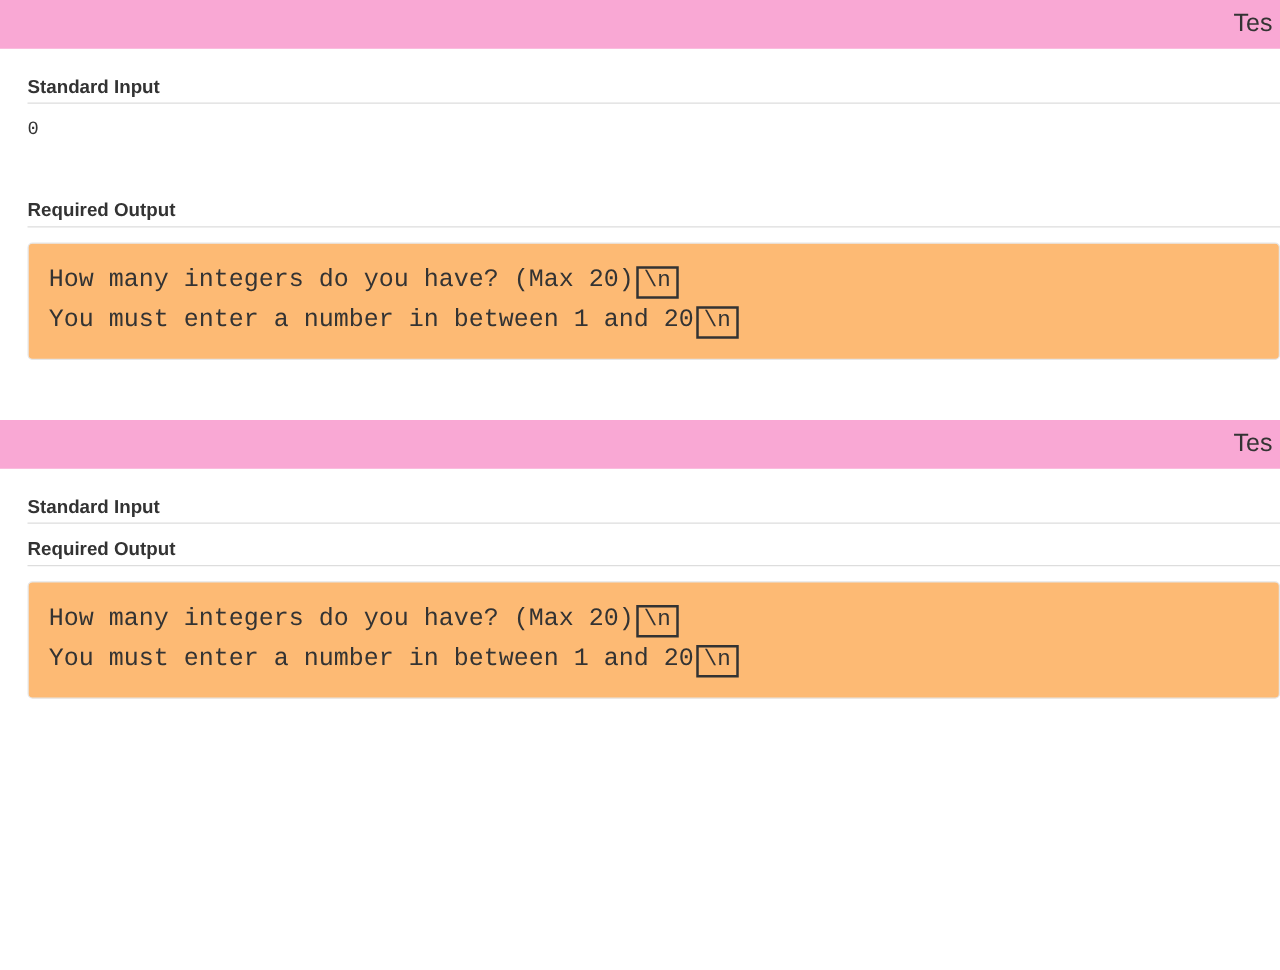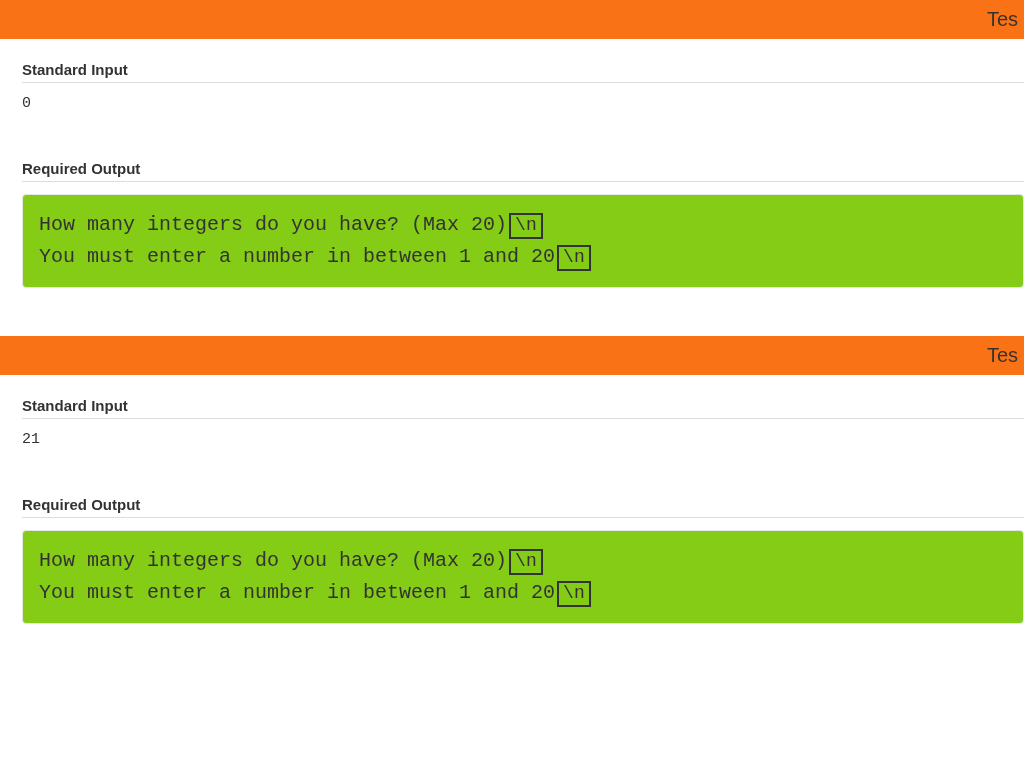--- a/index.html
+++ b/index.html
@@ -7,21 +7,21 @@
       padding: 0;
       box-sizing: border-box;
     }
     body {
       font-family: -apple-system, BlinkMacSystemFont, "Segoe UI", Helvetica, Arial, sans-serif;
       background: #ffffff;
       width: 1024px;
       color: #333;
     }
     .test-header {
-      background: #f97316;
+      background: #f9a8d4;
       color: #333;
       font-size: 20px;
       text-align: right;
       padding: 8px 6px 8px 0;
       overflow: hidden;
       white-space: nowrap;
     }
     .content {
       padding: 22px 0 30px 22px;
     }
@@ -34,21 +34,21 @@
       margin-bottom: 12px;
       margin-right: 0;
     }
     .input-value {
       font-family: "Menlo", "Consolas", "Courier New", monospace;
       font-size: 15px;
       color: #333;
       margin-bottom: 48px;
     }
     .output-box {
-      background: #84cc16;
+      background: #fdba74;
       border: 1px solid #e6e6e6;
       border-radius: 4px;
       padding: 14px 16px;
       font-family: "Menlo", "Consolas", "Courier New", monospace;
       font-size: 20px;
       color: #333;
       line-height: 1.6;
       margin-right: 0;
     }
     .output-line {
@@ -79,19 +79,18 @@
     <div class="output-line"><span>How many integers do you have? (Max 20)</span><span class="newline-box">\n</span></div>
     <div class="output-line"><span>You must enter a number in between 1 and 20</span><span class="newline-box">\n</span></div>
   </div>
 </div>
 
 <div class="spacer"></div>
 
 <div class="test-header">Tes</div>
 <div class="content">
   <div class="section-heading">Standard Input</div>
-  <div class="input-value">21</div>
   <div class="section-heading">Required Output</div>
   <div class="output-box">
     <div class="output-line"><span>How many integers do you have? (Max 20)</span><span class="newline-box">\n</span></div>
     <div class="output-line"><span>You must enter a number in between 1 and 20</span><span class="newline-box">\n</span></div>
   </div>
 </div>
 
 </body></html>

